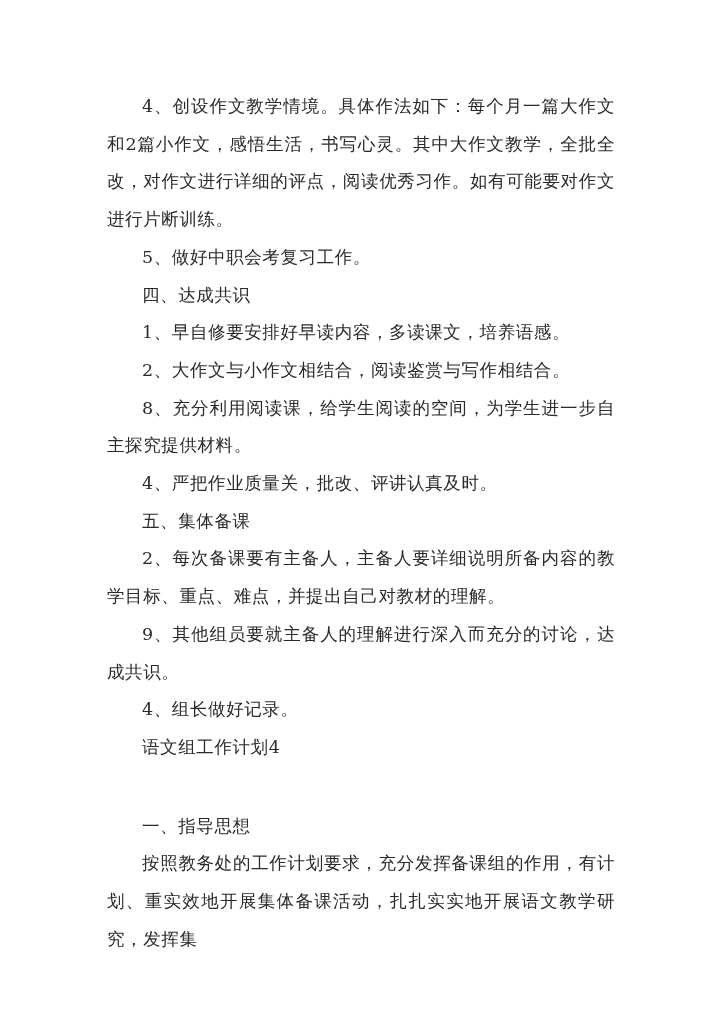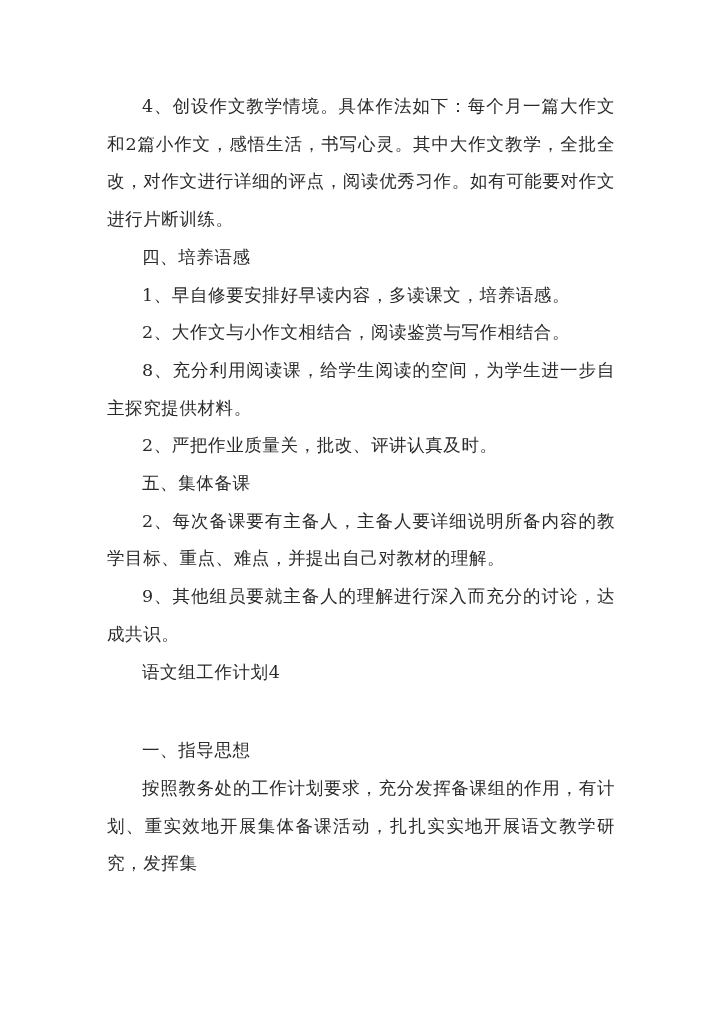--- a/index.html
+++ b/index.html
@@ -16,26 +16,28 @@
   .p { margin: 0; text-align: justify; text-align-last: left; }
   .indent { text-indent: 35px; }
   .gap { height: 41px; }
 </style>
 </head>
 <body>
 
 <div class="page">
   <div class="content">
     <p class="p indent">4、创设作文教学情境。具体作法如下：每个月一篇大作文和2篇小作文，感悟生活，书写心灵。其中大作文教学，全批全改，对作文进行详细的评点，阅读优秀习作。如有可能要对作文进行片断训练。</p>
-    <p class="p indent">四、培养语感</p>
+    <p class="p indent">5、做好中职会考复习工作。</p>
+    <p class="p indent">四、达成共识</p>
     <p class="p indent">1、早自修要安排好早读内容，多读课文，培养语感。</p>
     <p class="p indent">2、大作文与小作文相结合，阅读鉴赏与写作相结合。</p>
     <p class="p indent">8、充分利用阅读课，给学生阅读的空间，为学生进一步自主探究提供材料。</p>
-    <p class="p indent">2、严把作业质量关，批改、评讲认真及时。</p>
+    <p class="p indent">4、严把作业质量关，批改、评讲认真及时。</p>
     <p class="p indent">五、集体备课</p>
     <p class="p indent">2、每次备课要有主备人，主备人要详细说明所备内容的教学目标、重点、难点，并提出自己对教材的理解。</p>
     <p class="p indent">9、其他组员要就主备人的理解进行深入而充分的讨论，达成共识。</p>
+    <p class="p indent">4、组长做好记录。</p>
     <p class="p indent">语文组工作计划4</p>
     <div class="gap"></div>
     <p class="p indent">一、指导思想</p>
     <p class="p indent">按照教务处的工作计划要求，充分发挥备课组的作用，有计划、重实效地开展集体备课活动，扎扎实实地开展语文教学研究，发挥集</p>
   </div>
 </div>
 
 </body></html>

